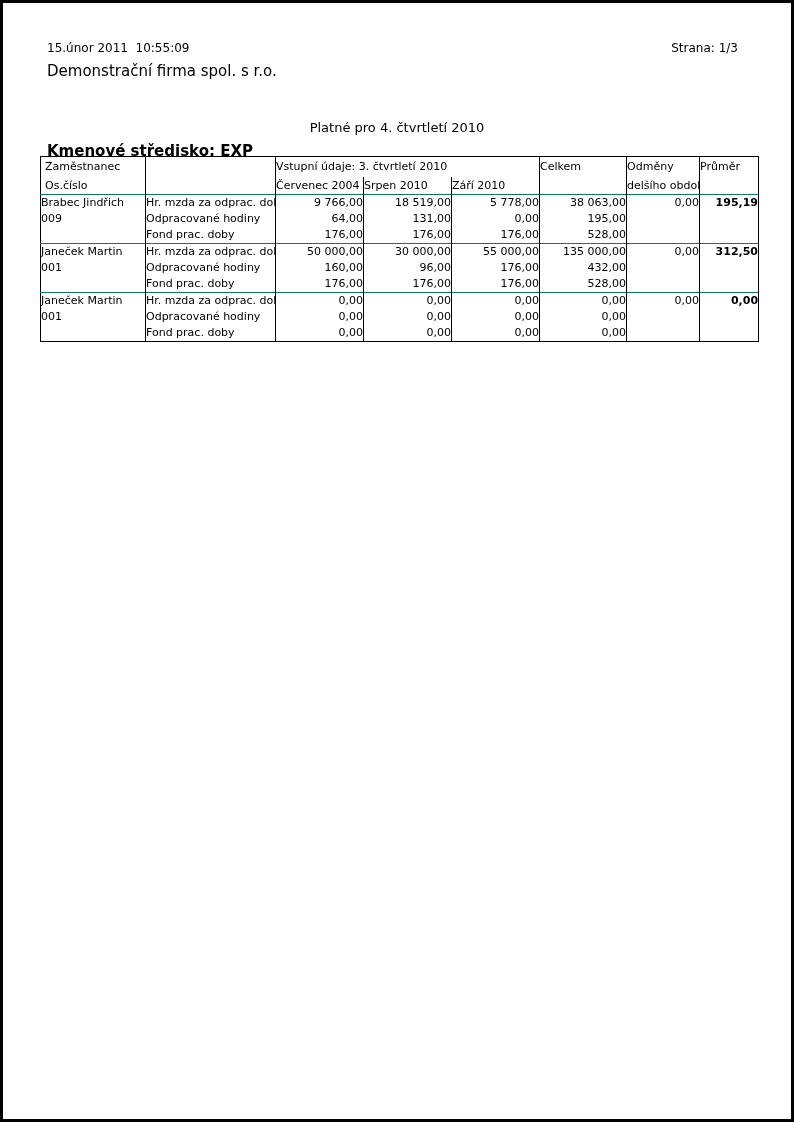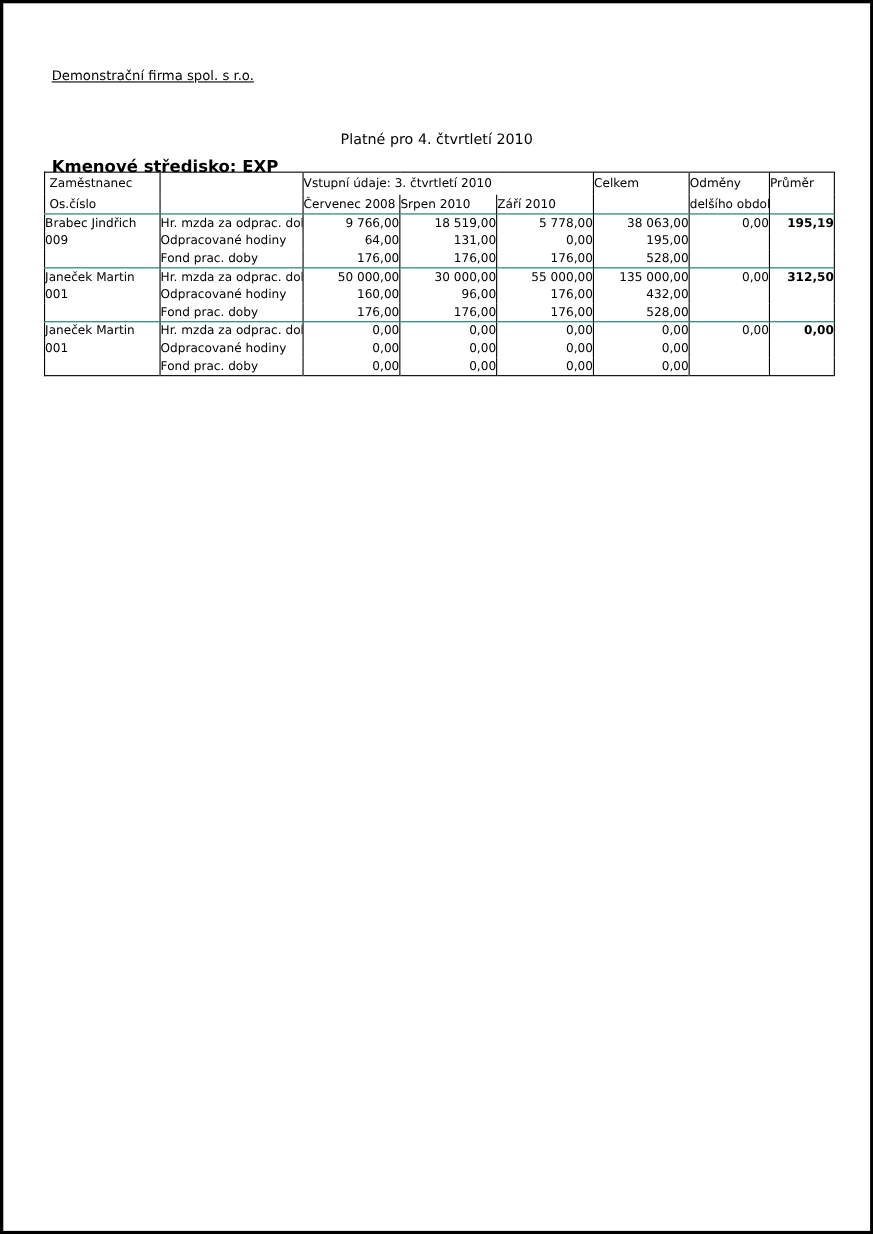--- a/index.html
+++ b/index.html
@@ -18,22 +18,21 @@
     position: absolute;
     top: 38px; left: 44px; right: 53px;
     display: flex;
     justify-content: space-between;
     font-size: 12px;
     white-space: pre;
   }
   .company {
     position: absolute;
     top: 59px; left: 44px;
-    font-size: 12px;
-    text-decoration: underline;
+    font-size: 15px;
   }
   .title {
     position: absolute;
     top: 82px; left: 0; width: 100%;
     text-align: center;
     font-size: 25px;
     font-weight: bold;
   }
   .subtitle {
     position: absolute;
@@ -75,20 +74,24 @@
   .num { text-align: right; padding-right: 5px; }
   .label { padding-left: 3px; }
   .avg { font-weight: bold; }
   .group { border-bottom: none; }
 </style>
 </head>
 <body>
 
 <div class="page">
 
+  <div class="meta-row">
+    <span>15.únor 2011  10:55:09</span>
+    <span>Strana: 1/3</span>
+  </div>
   <div class="company">Demonstrační firma spol. s r.o.</div>
 
   <div class="subtitle">Platné pro 4. čtvrtletí 2010</div>
   <div class="section">Kmenové středisko: EXP</div>
 
   <table class="report">
     <colgroup>
       <col style="width:105px">
         <col style="width:130px">
         <col style="width:88px">
@@ -111,21 +114,21 @@
         </td>
         <td rowspan="2">
           <div class="hline1 center">Odměny</div>
           <div class="hline2">delšího období</div>
         </td>
         <td rowspan="2" class="center">
           <div class="hline1">Průměr</div>
         </td>
       </tr>
       <tr class="h2">
-        <td class="center hline2">Červenec 2008</td>
+        <td class="center hline2">Červenec 2004</td>
         <td class="center hline2">Srpen 2010</td>
         <td class="center hline2">Září 2010</td>
       </tr>
     </thead>
 
     <tbody>
       <tr class="first">
         <td class="pad-l">Brabec Jindřich</td>
         <td class="label">Hr. mzda za odprac. dobu</td>
         <td class="num">9 766,00</td>

